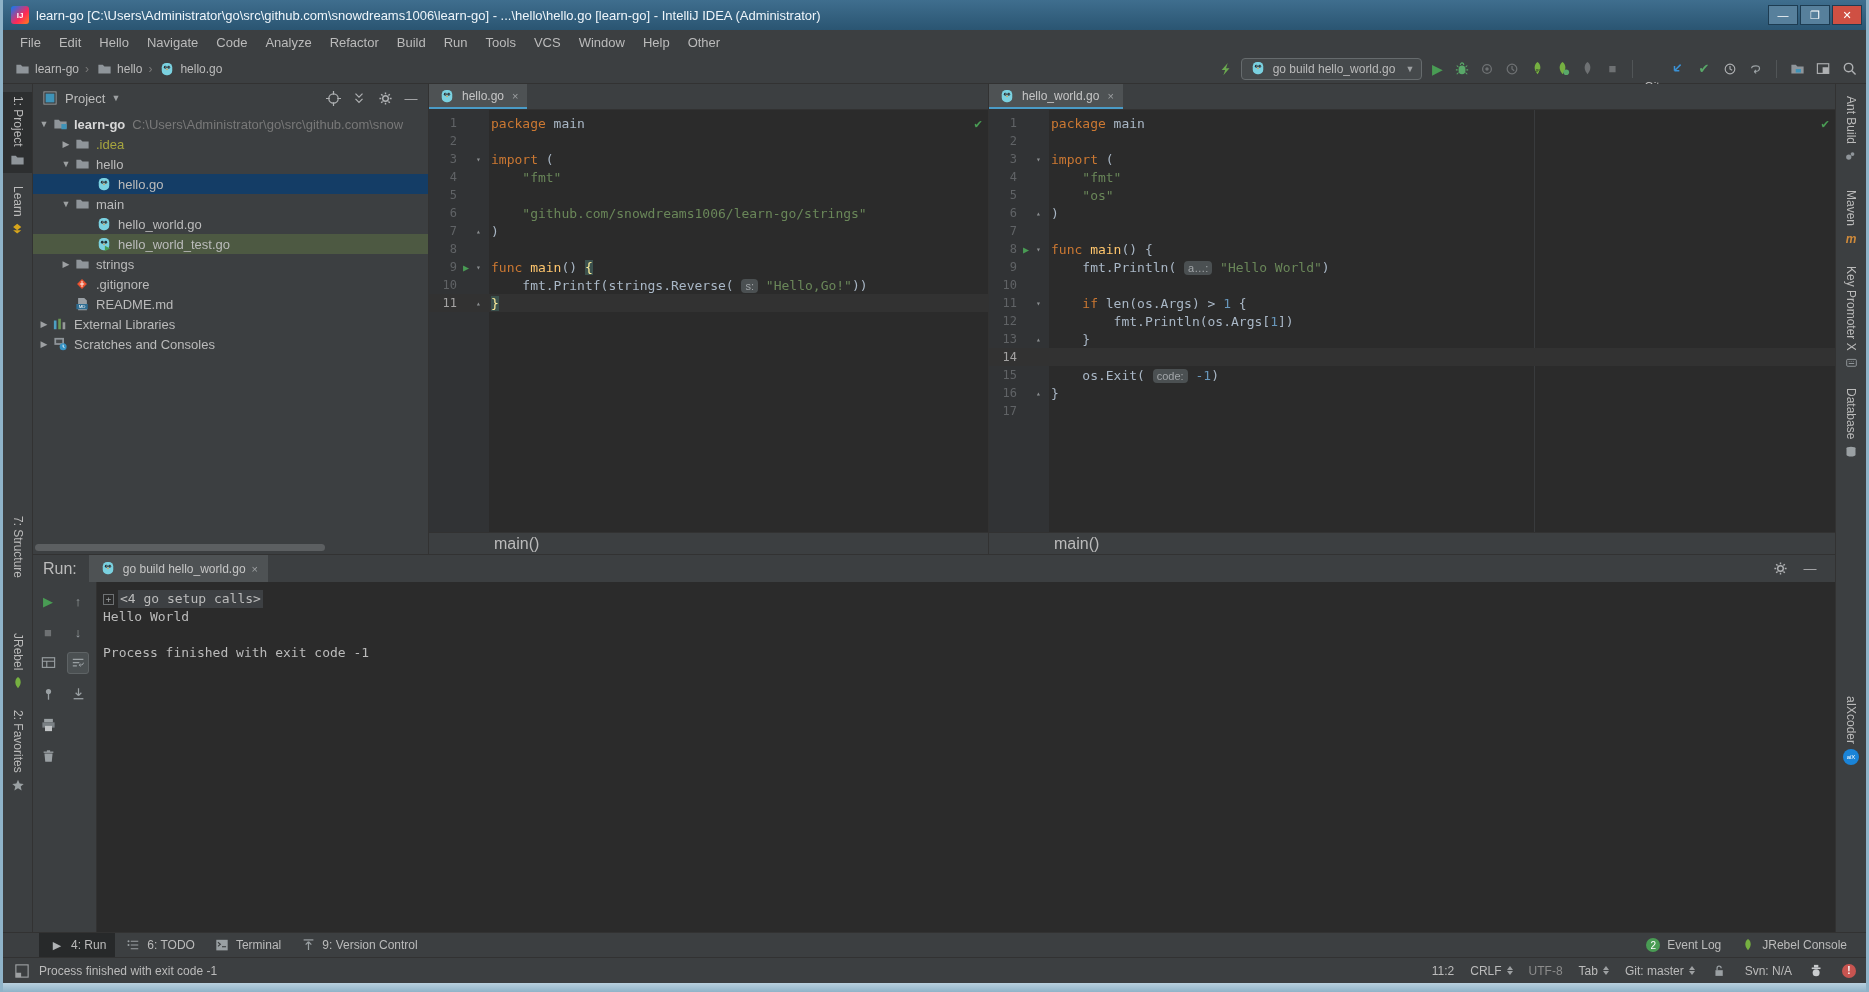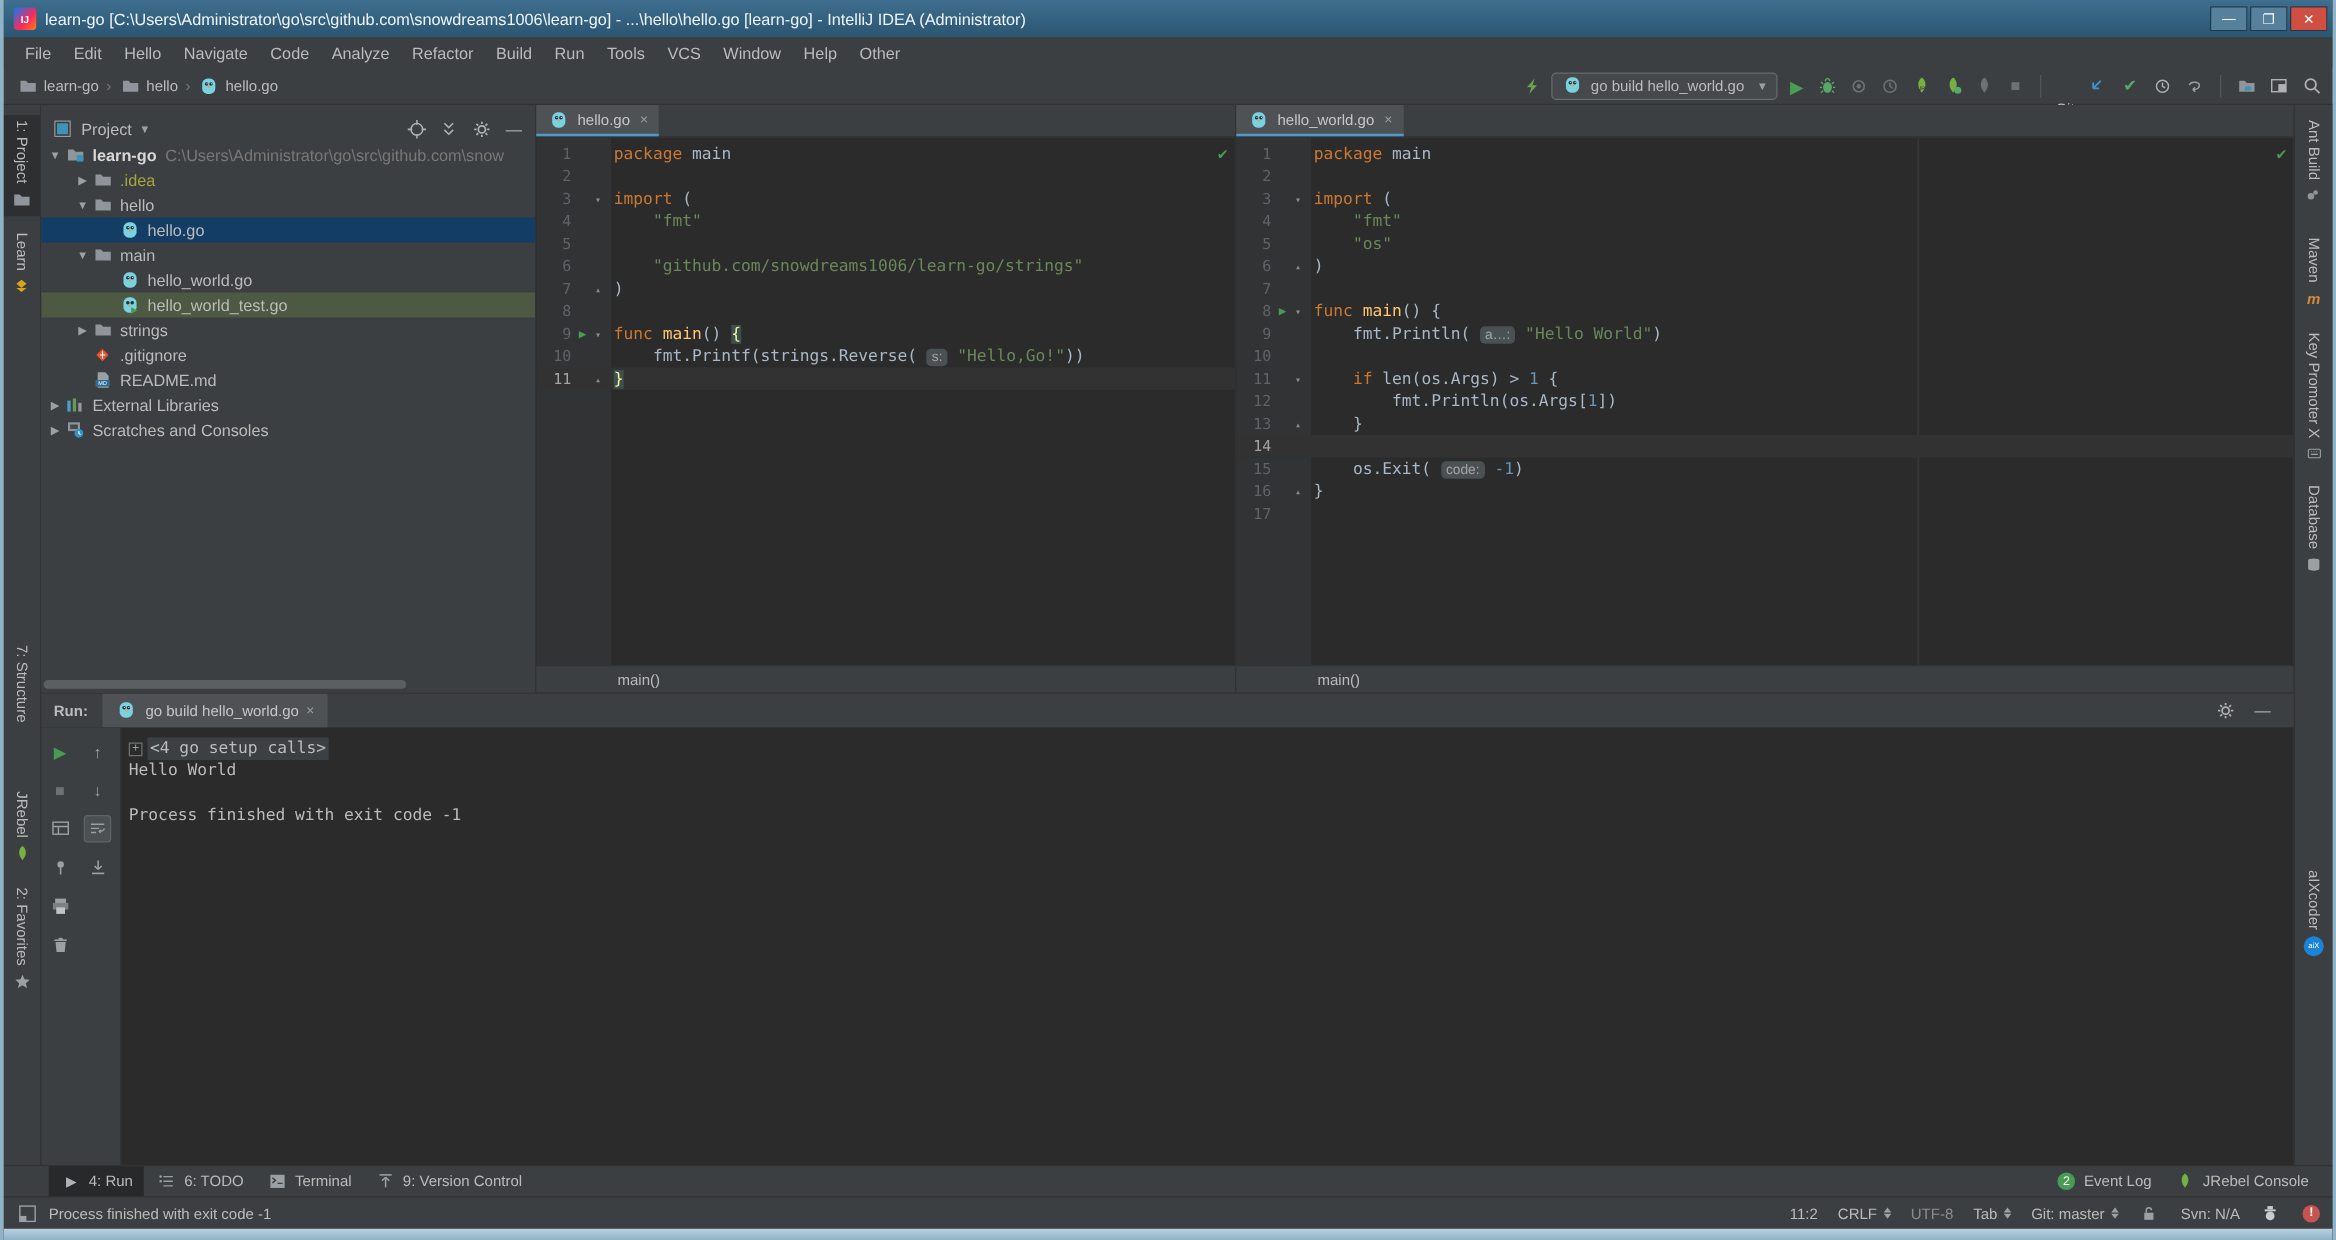--- a/index.html
+++ b/index.html
@@ -37,21 +37,21 @@
   .stripe { background:#3c3f41; position:relative; }
   .stripe.left { width:30px; border-right:1px solid #323232; }
   .stripe.right { width:31px; border-left:1px solid #323232; }
   .stripe-btn { position:absolute; left:0; width:100%; display:flex; flex-direction:column; align-items:center; gap:4px; color:#bbb; font-size:12px; padding:4px 0; cursor:default; }
   .stripe-btn.active { background:#2d2f30; }
   .vtext-down { writing-mode:vertical-rl; }
   .middle { flex:1; display:flex; flex-direction:column; min-width:0; }
   .main { height:470px; display:flex; min-width:0; }
   
   .project { width:395px; display:flex; flex-direction:column; background:#3c3f41; position:relative; }
-  .proj-head { height:28px; display:flex; align-items:flex-end; padding:0 8px; gap:6px; }
+  .proj-head { height:28px; display:flex; align-items:center; padding:0 8px; gap:6px; }
   .proj-title { display:flex; align-items:center; gap:6px; font-size:13px; }
   .proj-title .arr { font-size:9px; color:#9da0a2; }
   .proj-tools { margin-left:auto; display:flex; align-items:center; gap:8px; }
   .tree { flex:1; overflow:hidden; padding-top:2px; }
   .trow { height:20px; display:flex; align-items:center; white-space:nowrap; overflow:hidden; cursor:default; }
   .trow .chev { width:14px; text-align:center; color:#9da0a2; font-size:9px; flex:none; }
   .trow .lbl { margin-left:5px; }
   .trow .path { margin-left:7px; color:#787878; }
   .trow.selected { background:#143d66; }
   .trow.green { background:#4d5942; }
@@ -78,25 +78,25 @@
   .cl .marks .fold { color:#8a8d8f; font-size:8px; width:10px; }
   .cl .code { padding-left:2px; }
   .tk-kw { color:#cc7832; }
   .tk-pl { color:#a9b7c6; }
   .tk-str { color:#6a8759; }
   .tk-num { color:#6897bb; }
   .tk-fn { color:#ffc66d; }
   .tk-brhl { background:#3b514d; color:#ffef9c; }
   .tk-hint { display:inline-block; background:#4b5052; color:#a1a5a8; border-radius:4px; padding:0 4px; font-size:11px; font-family:"Liberation Sans",sans-serif; line-height:14px; }
   .inspect-ok { position:absolute; top:6px; right:6px; color:#499c54; font-size:13px; }
-  .bcrumb { height:22px; background:#3c3f41; border-top:1px solid #323232; display:flex; align-items:center; padding-left:65px; font-size:12px; color:#bbb; flex:none; }
+  .bcrumb { height:22px; background:#3c3f41; border-top:1px solid #323232; display:flex; align-items:center; padding-left:65px; font-size:16px; color:#bbb; flex:none; }
   
   .runpanel { flex:1; display:flex; flex-direction:column; border-top:1px solid #323232; min-height:0; }
   .runheader { height:27px; background:#3c3f41; display:flex; align-items:center; flex:none; }
-  .run-label { padding:0 12px 0 10px; font-size:12px;font-weight:bold; }
+  .run-label { padding:0 12px 0 10px; font-size:16px; }
   .runtab { height:100%; display:flex; align-items:center; gap:6px; background:#4e5254; padding:0 10px; font-size:12px; color:#c6c6c6; }
   .runtab .x { color:#9da0a2; font-size:11px; }
   .runheader-tools { margin-left:auto; display:flex; gap:12px; padding-right:16px; }
   .runbody { flex:1; display:flex; background:#2b2b2b; min-height:0; }
   .runtools { width:64px; background:#3c3f41; border-right:1px solid #323232; display:flex; flex:none; padding-top:8px; }
   .rcol { width:30px; display:flex; flex-direction:column; align-items:center; gap:9px; }
   .rbtn { width:22px; height:22px; display:flex; align-items:center; justify-content:center; border-radius:3px; }
   .rbtn.sel { background:#4b5052; border:1px solid #5e6365; }
   .console { flex:1; font-family:"DejaVu Sans Mono", monospace; font-size:13px; line-height:18px; padding:8px 0 0 6px; color:#bbbbbb; }
   .conline { white-space:pre; min-height:18px; display:flex; align-items:center; }

